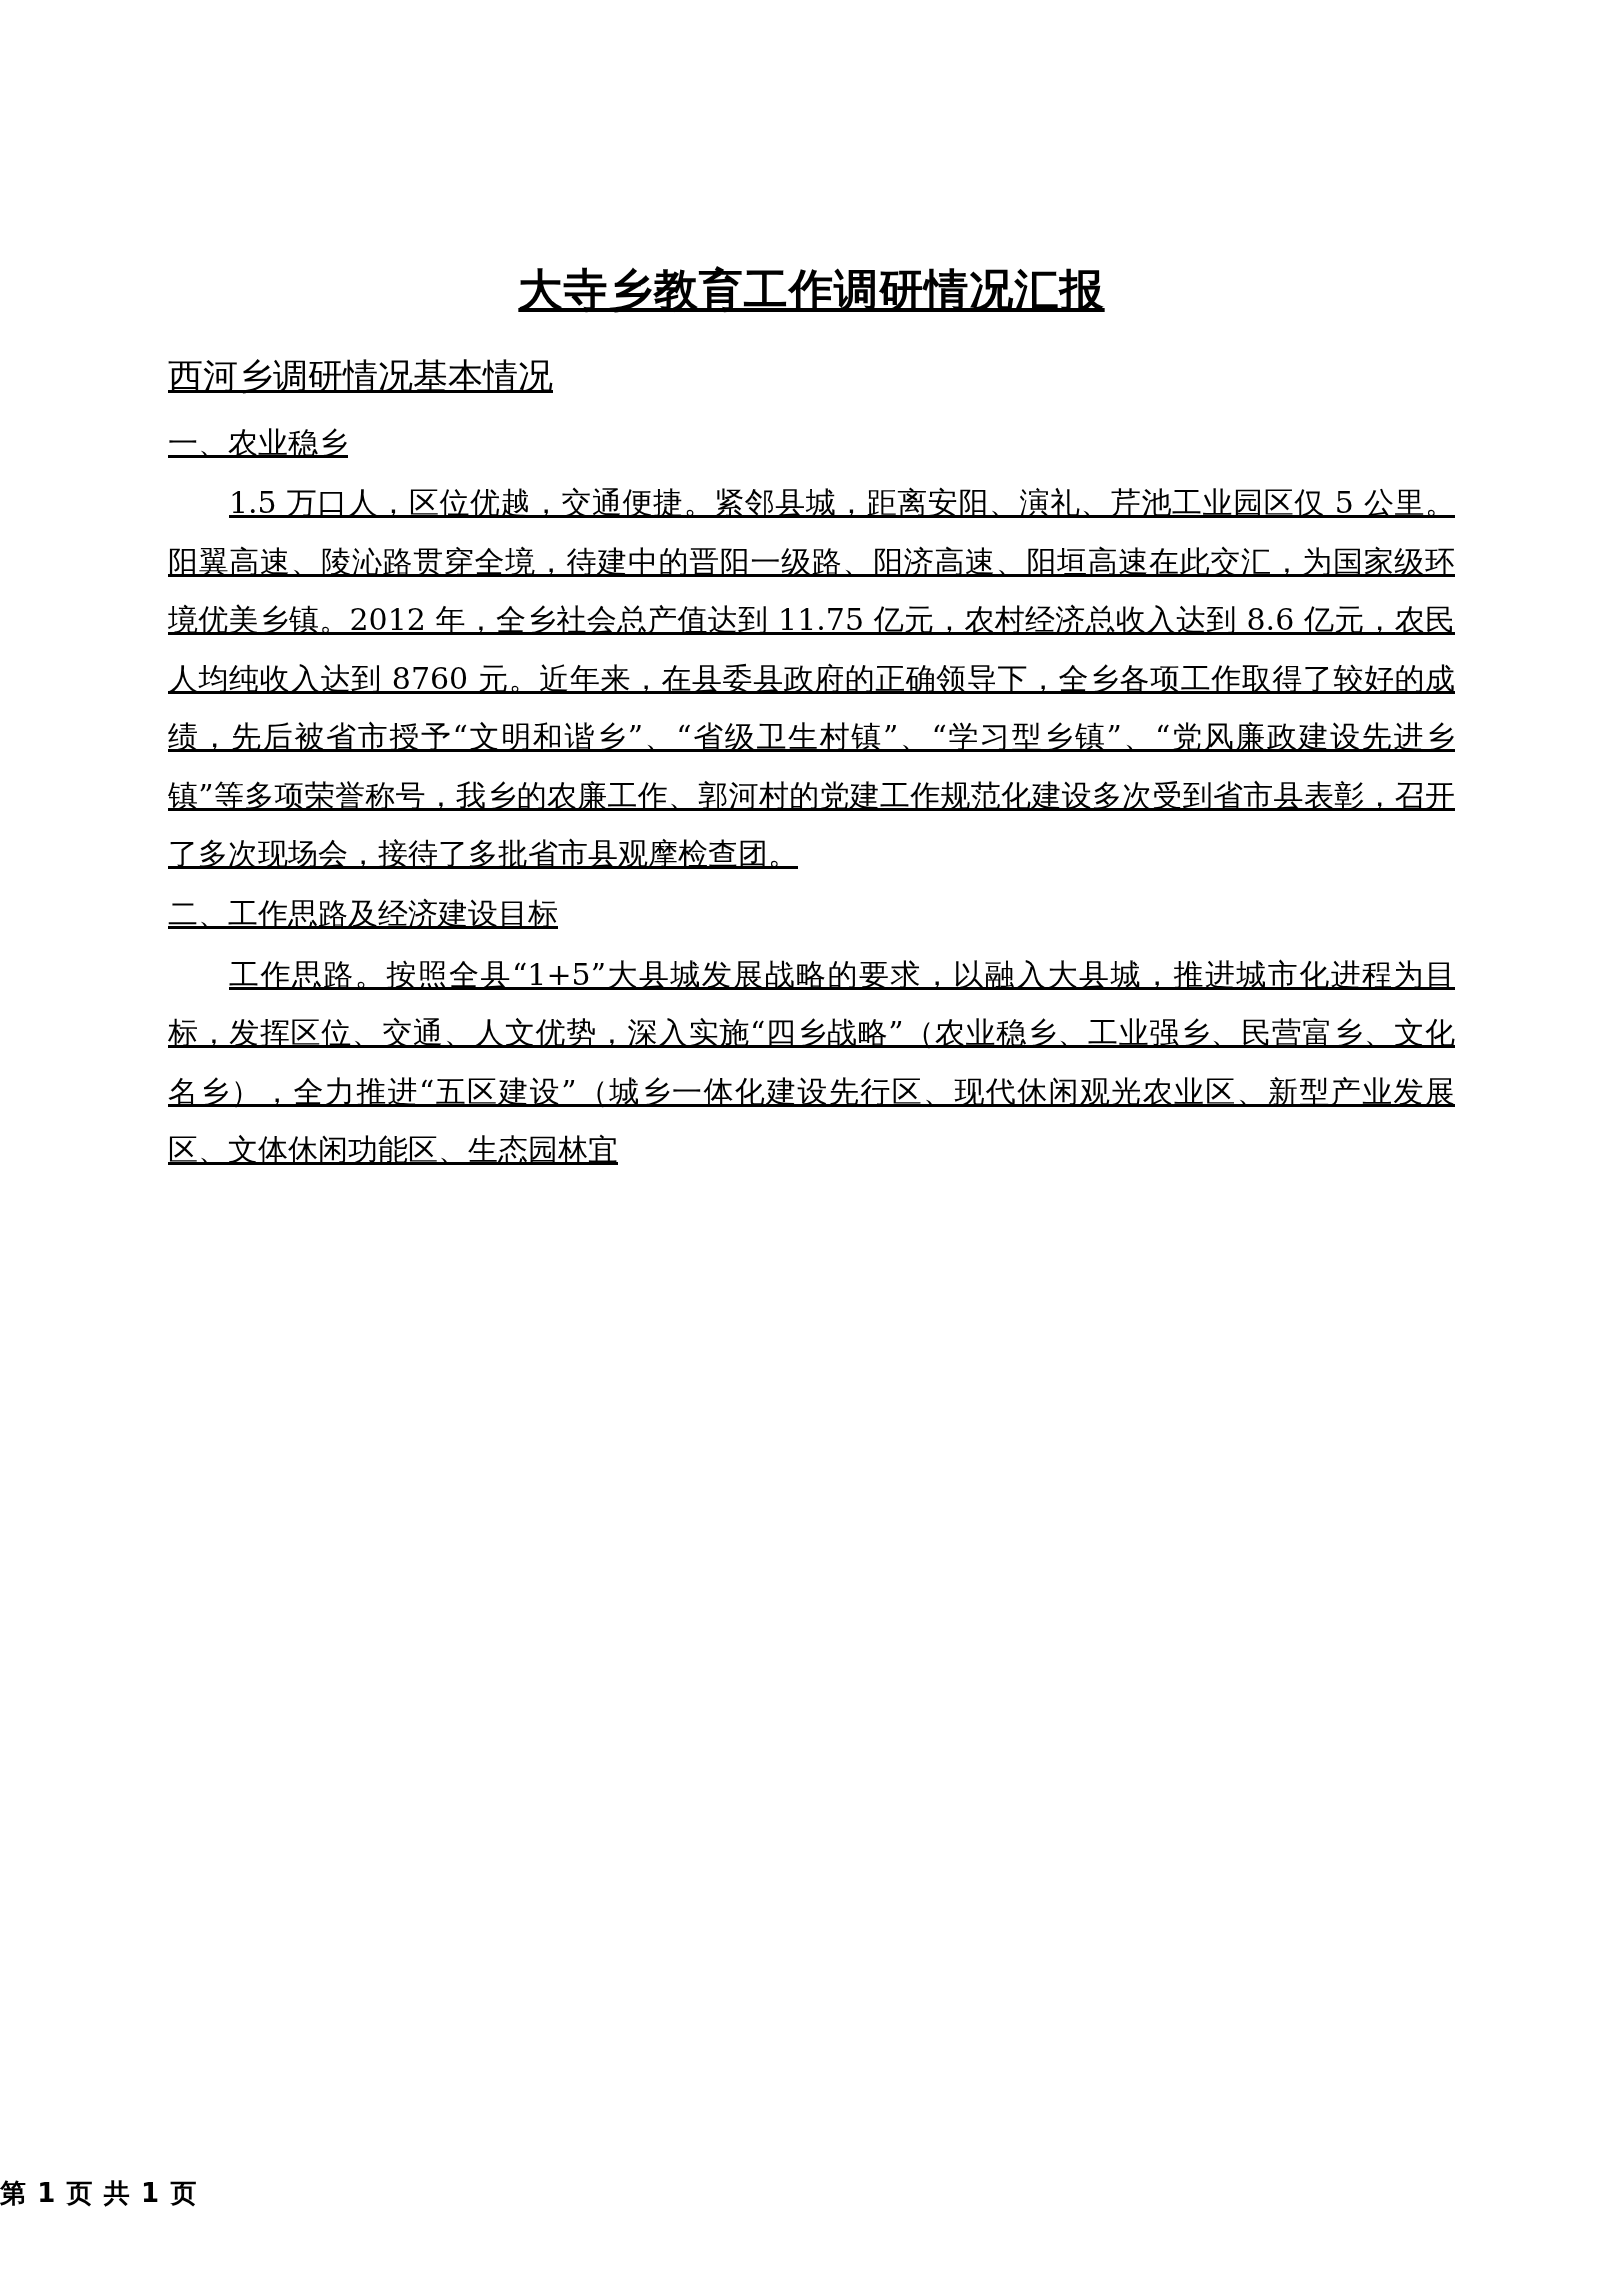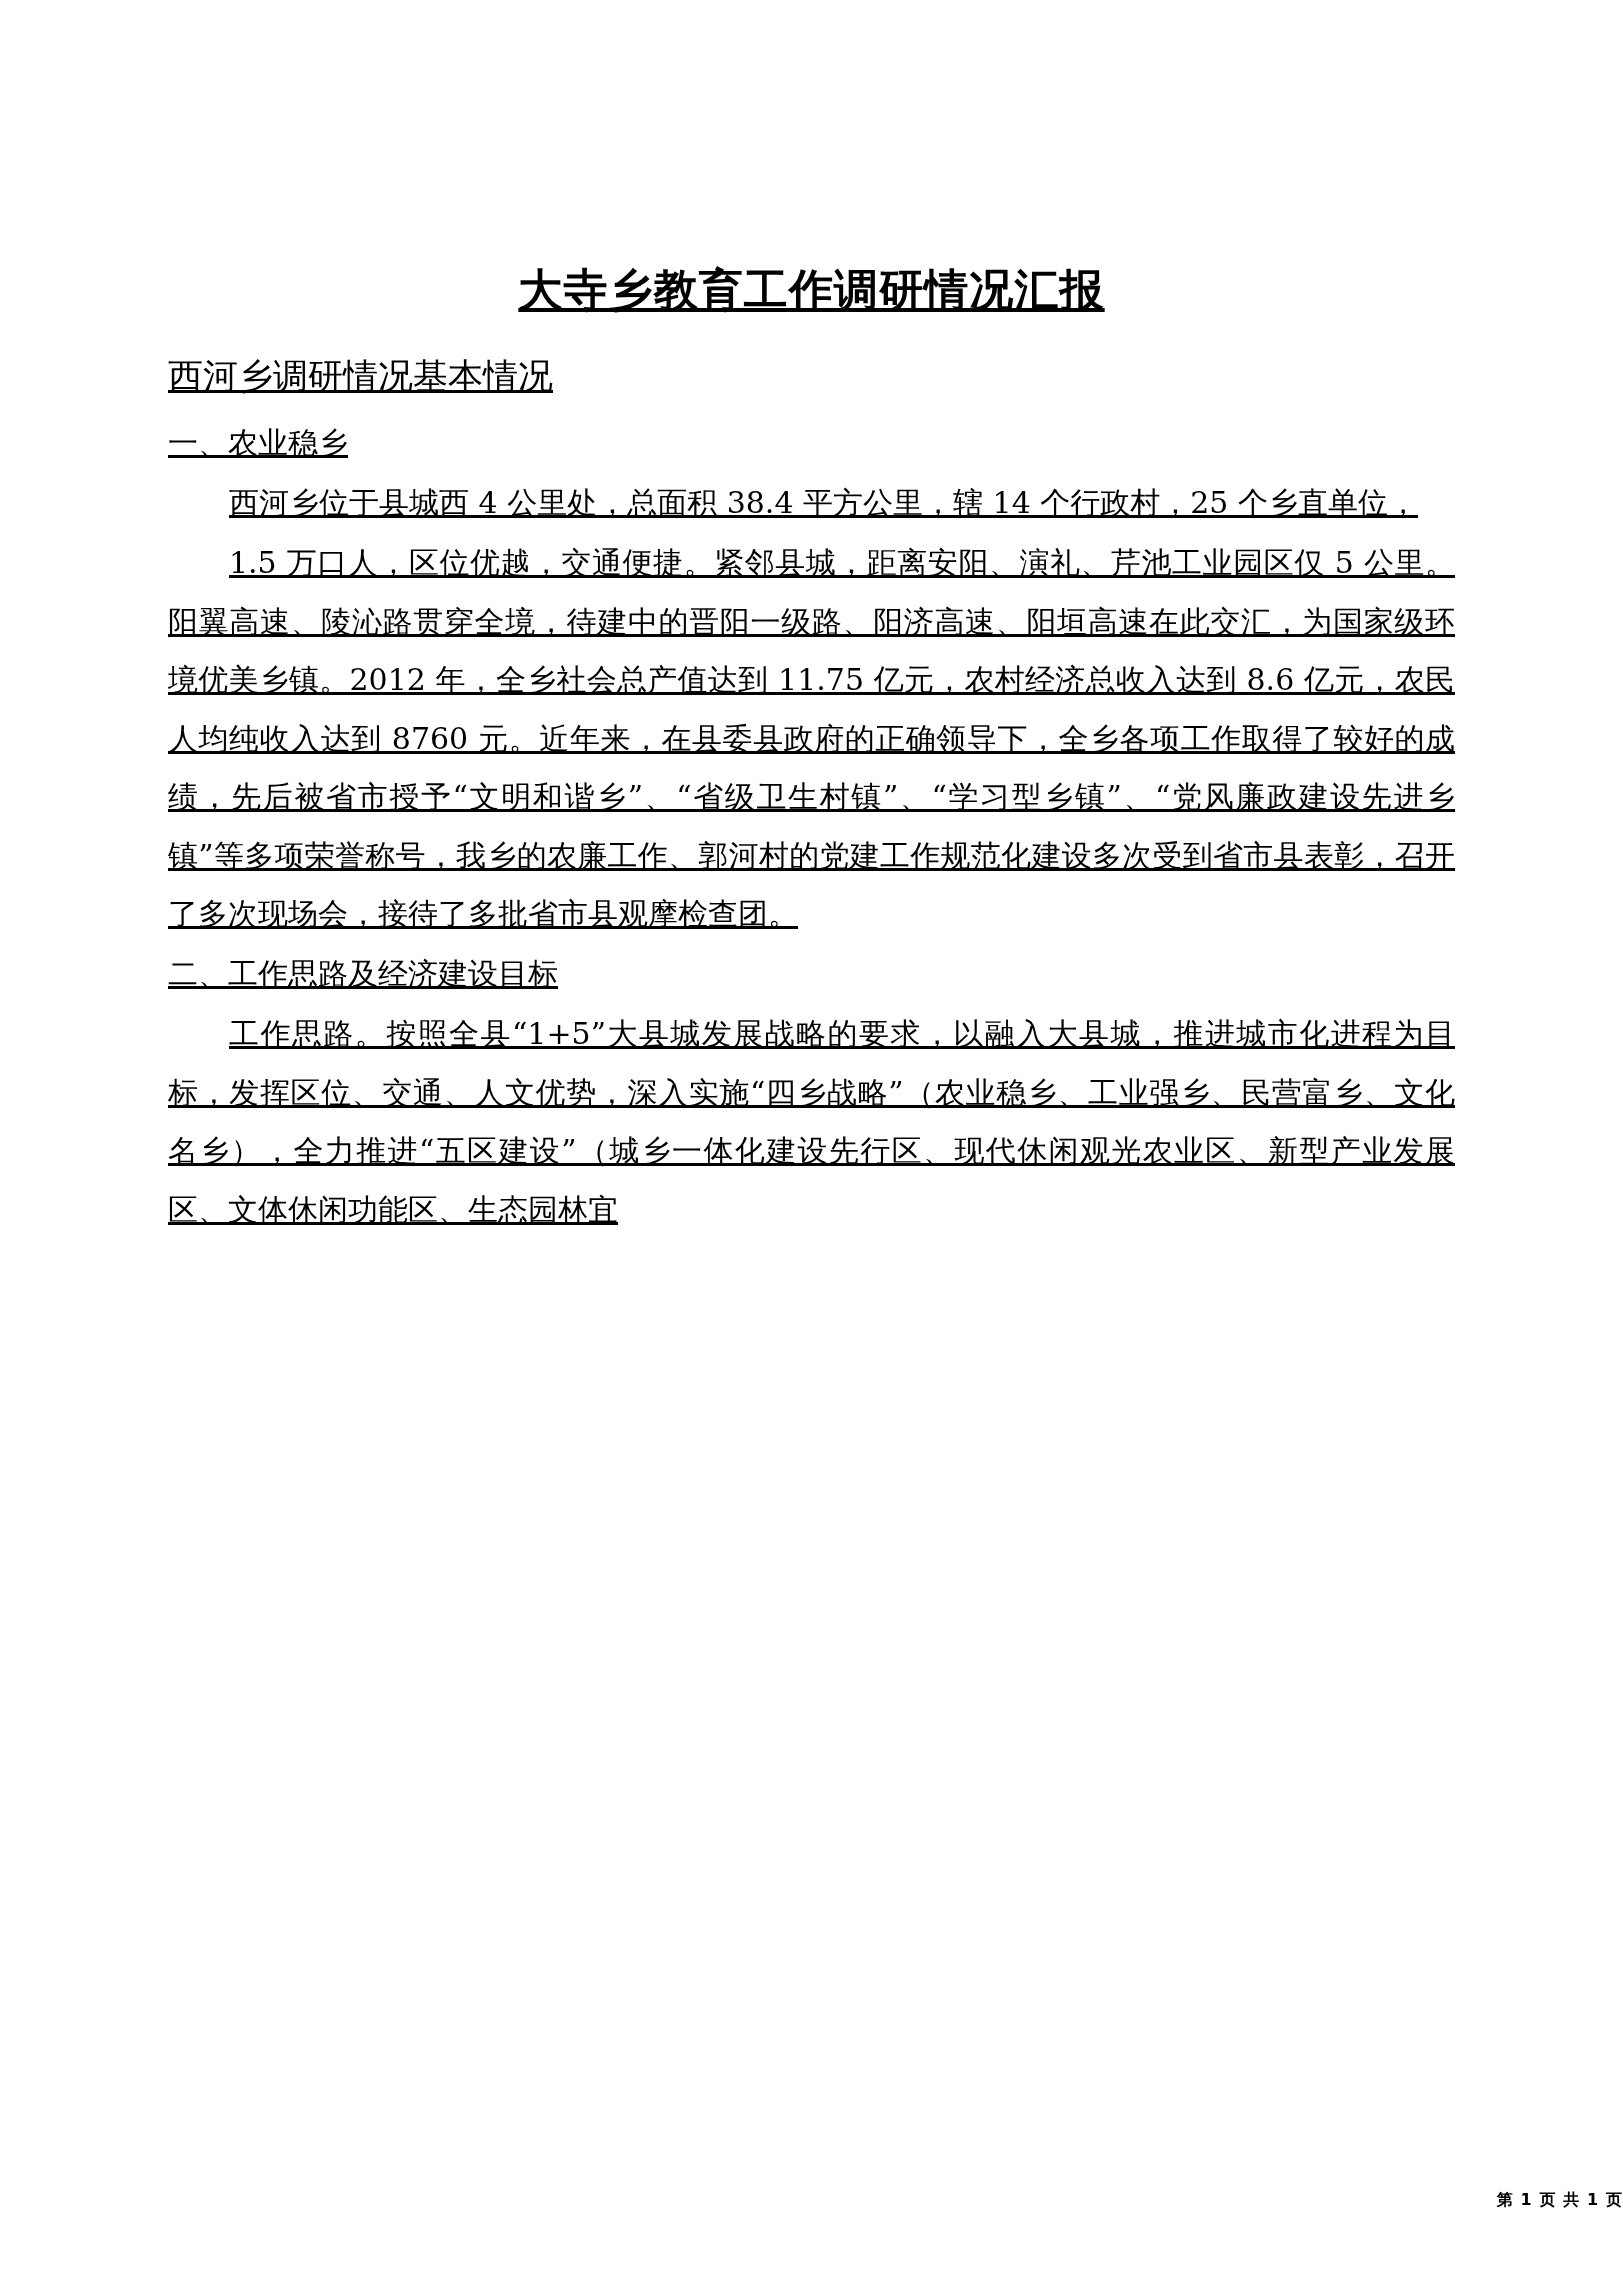--- a/index.html
+++ b/index.html
@@ -46,40 +46,39 @@
     text-indent: 61px;
     text-align: justify;
     text-justify: inter-ideograph;
     word-break: break-all;
   }
   .footer {
     position: absolute;
     left: 0;
     right: 0;
     bottom: 84px;
-    text-align: right;
+    text-align: left;
     font-family: "DejaVu Sans", "Liberation Sans", sans-serif;
     font-weight: bold;
-    font-size: 16px;
+    font-size: 26px;
     letter-spacing: 1.1px;
     margin-top: 43px;
   }
 </style>
 </head>
 <body>
 
 <div class="page">
 
   <h1 class="doc-title">大寺乡教育工作调研情况汇报</h1>
 
   <div class="sub-line">西河乡调研情况基本情况</div>
 
   <div class="sec-head">一、农业稳乡</div>
 
-  <p class="body-para">西河乡位于县城西 4 公里处，总面积 38.4 平方公里，辖 14 个行政村，25 个乡直单位，</p>
 
   <p class="body-para">1.5 万口人，区位优越，交通便捷。紧邻县城，距离安阳、演礼、芹池工业园区仅 5 公里。阳翼高速、陵沁路贯穿全境，待建中的晋阳一级路、阳济高速、阳垣高速在此交汇，为国家级环境优美乡镇。2012 年，全乡社会总产值达到 11.75 亿元，农村经济总收入达到 8.6 亿元，农民人均纯收入达到 8760 元。近年来，在县委县政府的正确领导下，全乡各项工作取得了较好的成绩，先后被省市授予“文明和谐乡”、“省级卫生村镇”、“学习型乡镇”、“党风廉政建设先进乡镇”等多项荣誉称号，我乡的农廉工作、郭河村的党建工作规范化建设多次受到省市县表彰，召开了多次现场会，接待了多批省市县观摩检查团。</p>
 
   <div class="sec-head">二、工作思路及经济建设目标</div>
 
   <p class="body-para">工作思路。按照全县“1+5”大县城发展战略的要求，以融入大县城，推进城市化进程为目标，发挥区位、交通、人文优势，深入实施“四乡战略”（农业稳乡、工业强乡、民营富乡、文化名乡），全力推进“五区建设”（城乡一体化建设先行区、现代休闲观光农业区、新型产业发展区、文体休闲功能区、生态园林宜</p>
 
   <div class="footer">第 1 页 共 1 页</div>
 
 </div>

